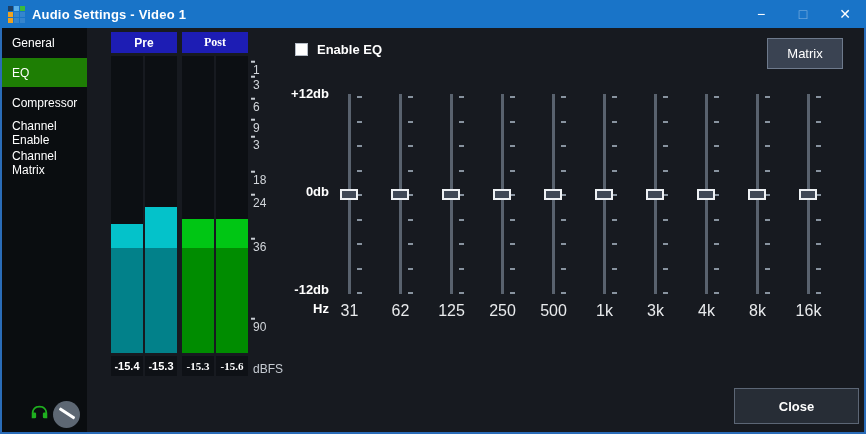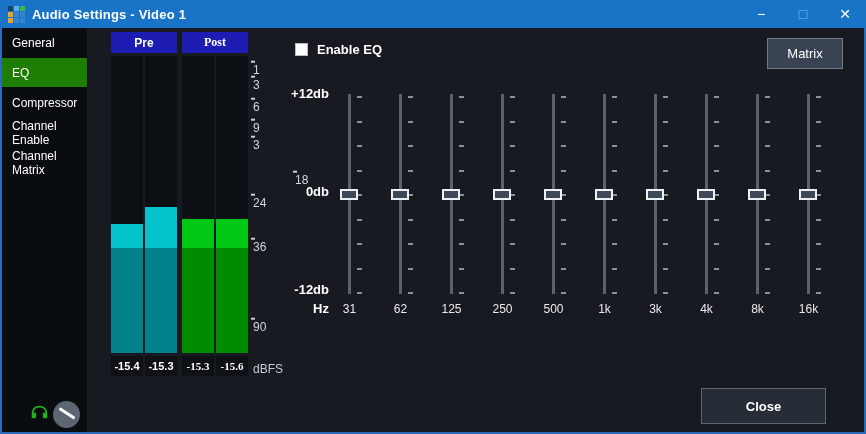--- a/index.html
+++ b/index.html
@@ -77,32 +77,32 @@
     color: #fff; font-size: 13px; font-weight: bold; line-height: 16px; }
   .bands { position: absolute; left: 38px; top: 66px; width: 510px; height: 200px; display: flex; }
   .band { position: relative; width: 51px; height: 200px; }
   .track { position: absolute; left: 50%; margin-left: -2px; top: 0; width: 3px; height: 200px; background: #59626e; }
   .g-tick { position: absolute; left: 50%; margin-left: 7px; width: 5px; height: 2px; background: #88939f; }
   .thumb {
     position: absolute; left: 50%; margin-left: -10px; width: 18px; height: 11px;
     background: #3f4856; border: 2px solid #eef1f4; cursor: default;
   }
   .freq-row { position: absolute; left: 38px; top: 274px; width: 510px; display: flex; }
-  .freq-cell { width: 51px; text-align: center; color: #e8eaec; font-size: 12px; }
+  .freq-cell { width: 51px; text-align: center; color: #e8eaec; font-size: 16px; }
   
   .headphones { position: absolute; left: 27px; top: 401px; width: 21px; height: 21px; cursor: default; }
   .knob {
     position: absolute; left: 51px; top: 399px; width: 27px; height: 27px;
     border-radius: 50%; background: #5d6773; cursor: default;
   }
   .knob-pointer {
     position: absolute; left: 18%; top: 42%; width: 68%; height: 3px; background: #fff;
     transform: rotate(33deg); border-radius: 1px;
   }
-  .close-btn { position: absolute; left: 699px; top: 386px; width: 125px; height: 36px;
+  .close-btn { position: absolute; left: 732px; top: 386px; width: 125px; height: 36px;
     background: #272d36; border-color: #5c6675; font-weight: bold; }
 </style>
 </head>
 <body>
 
 <div class="window" style="border-color: rgb(42, 108, 184);">
 
   <div class="titlebar" style="background: rgb(25, 116, 200);">
     <div class="app-icon" id="logo">
         <span style="background: rgb(29, 64, 102);"></span>
@@ -182,21 +182,21 @@
         <span class="num">6</span>
       </div>
       <div class="scale-tick" style="top: 24.2%;">
         <span class="dash"></span>
         <span class="num">9</span>
       </div>
       <div class="scale-tick" style="top: 30%;">
         <span class="dash"></span>
         <span class="num">3</span>
       </div>
-      <div class="scale-tick" style="top: 41.8%; margin-left: 42px;">
+      <div class="scale-tick" style="top: 41.8%;">
         <span class="dash"></span>
         <span class="num">18</span>
       </div>
       <div class="scale-tick" style="top: 49.5%;">
         <span class="dash"></span>
         <span class="num">24</span>
       </div>
       <div class="scale-tick" style="top: 64.3%;">
         <span class="dash"></span>
         <span class="num">36</span>

